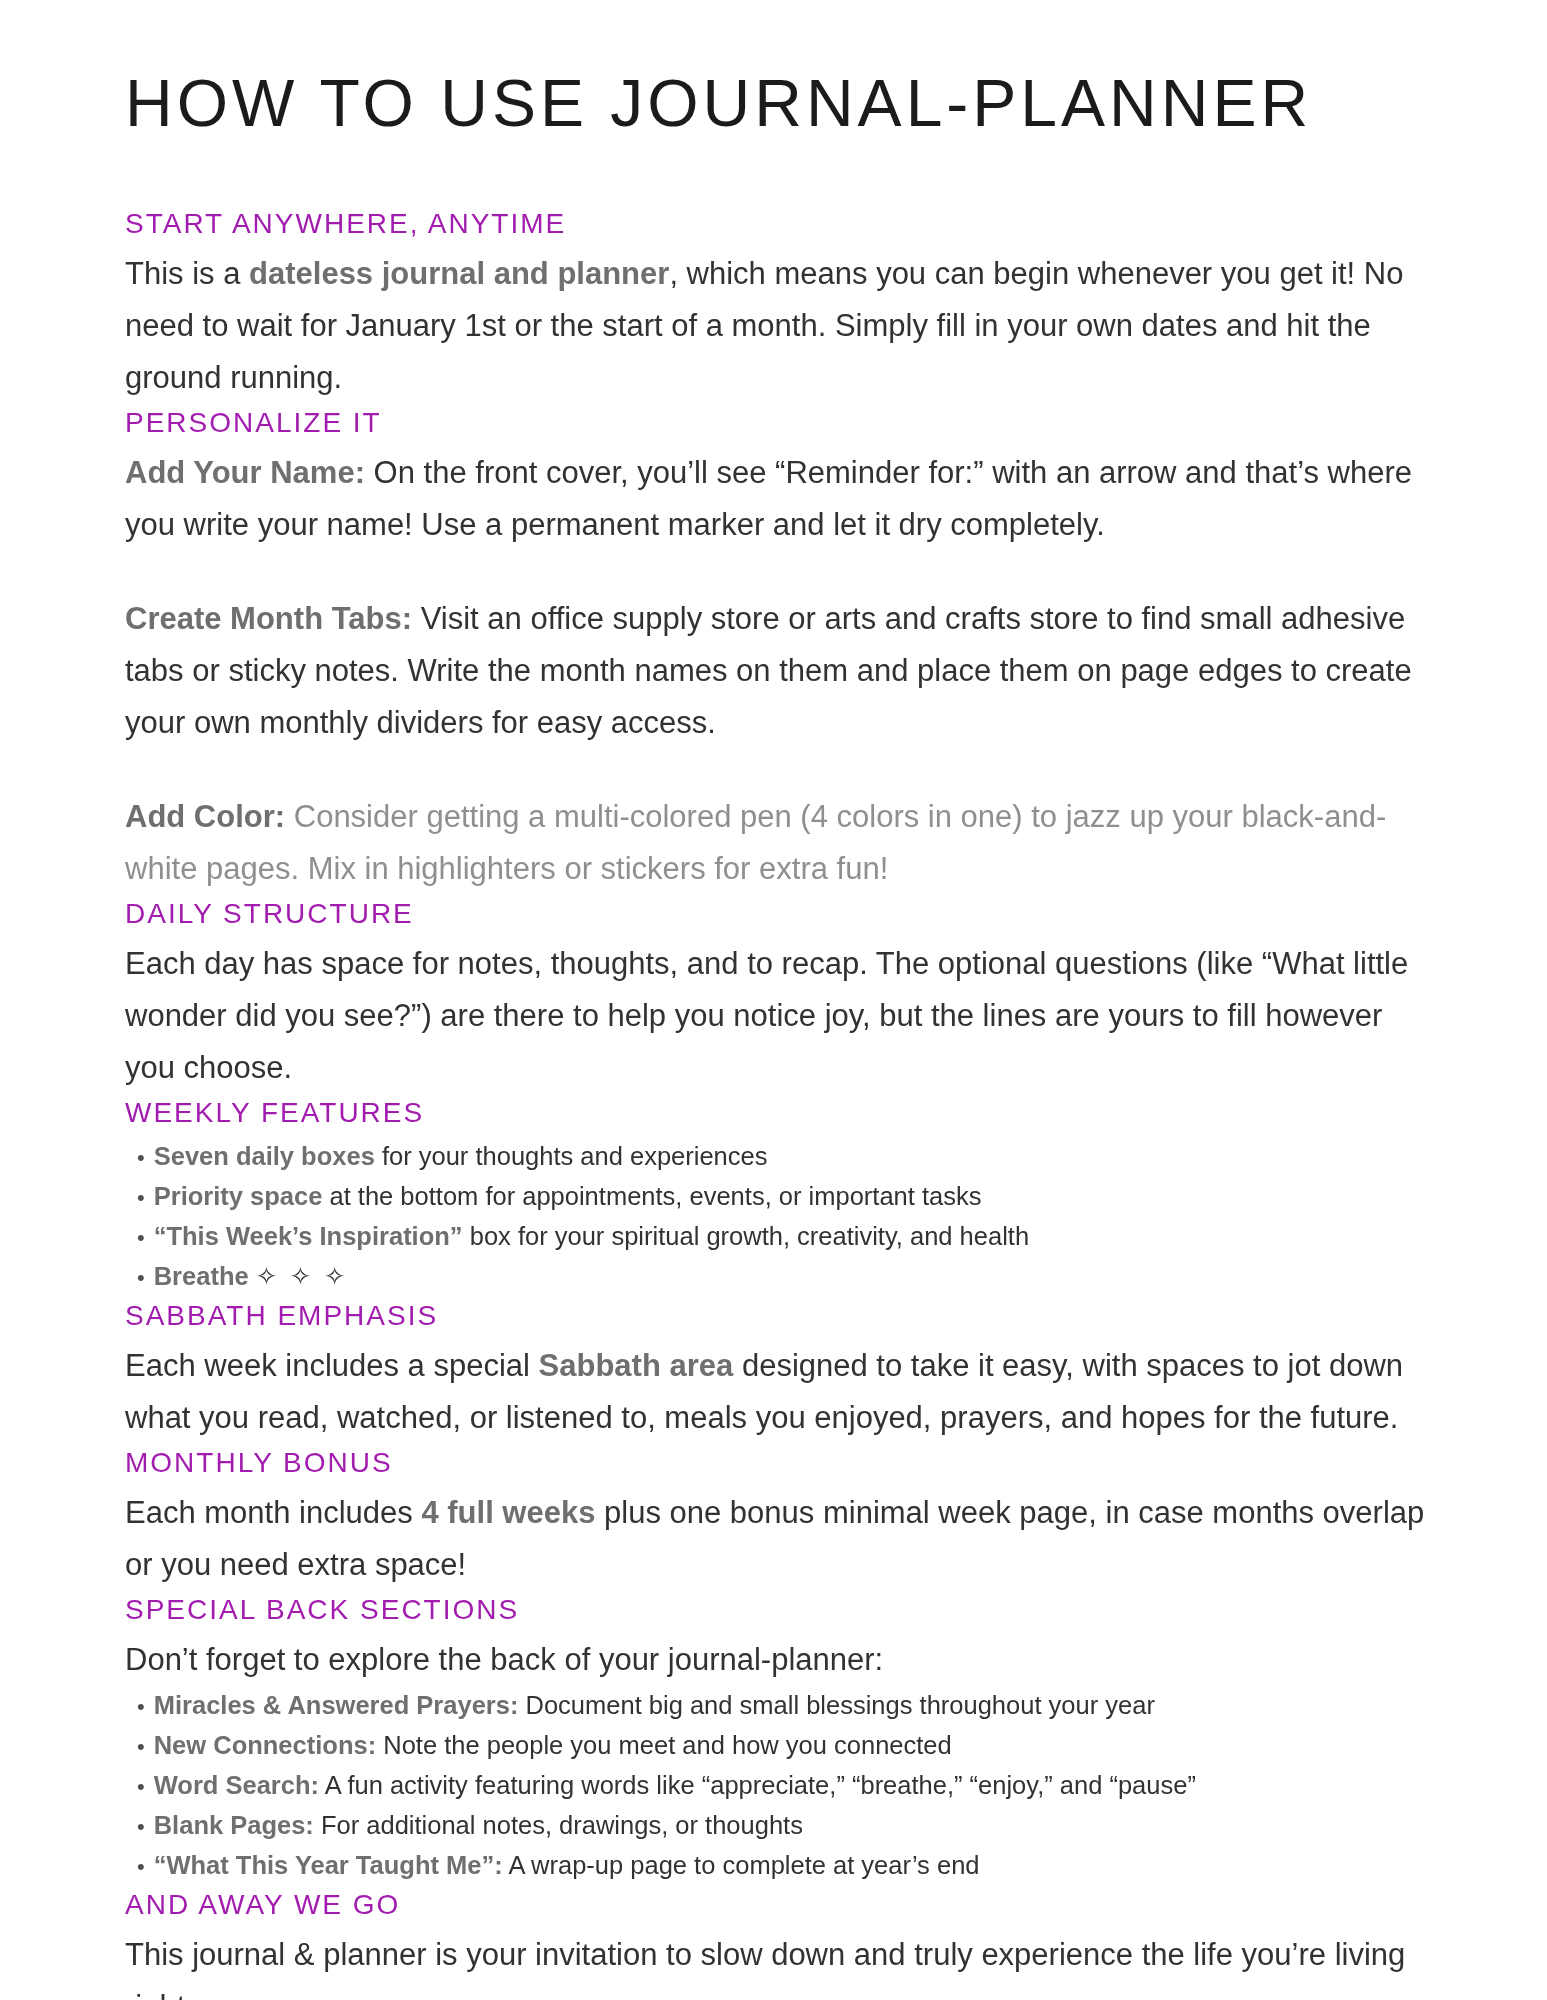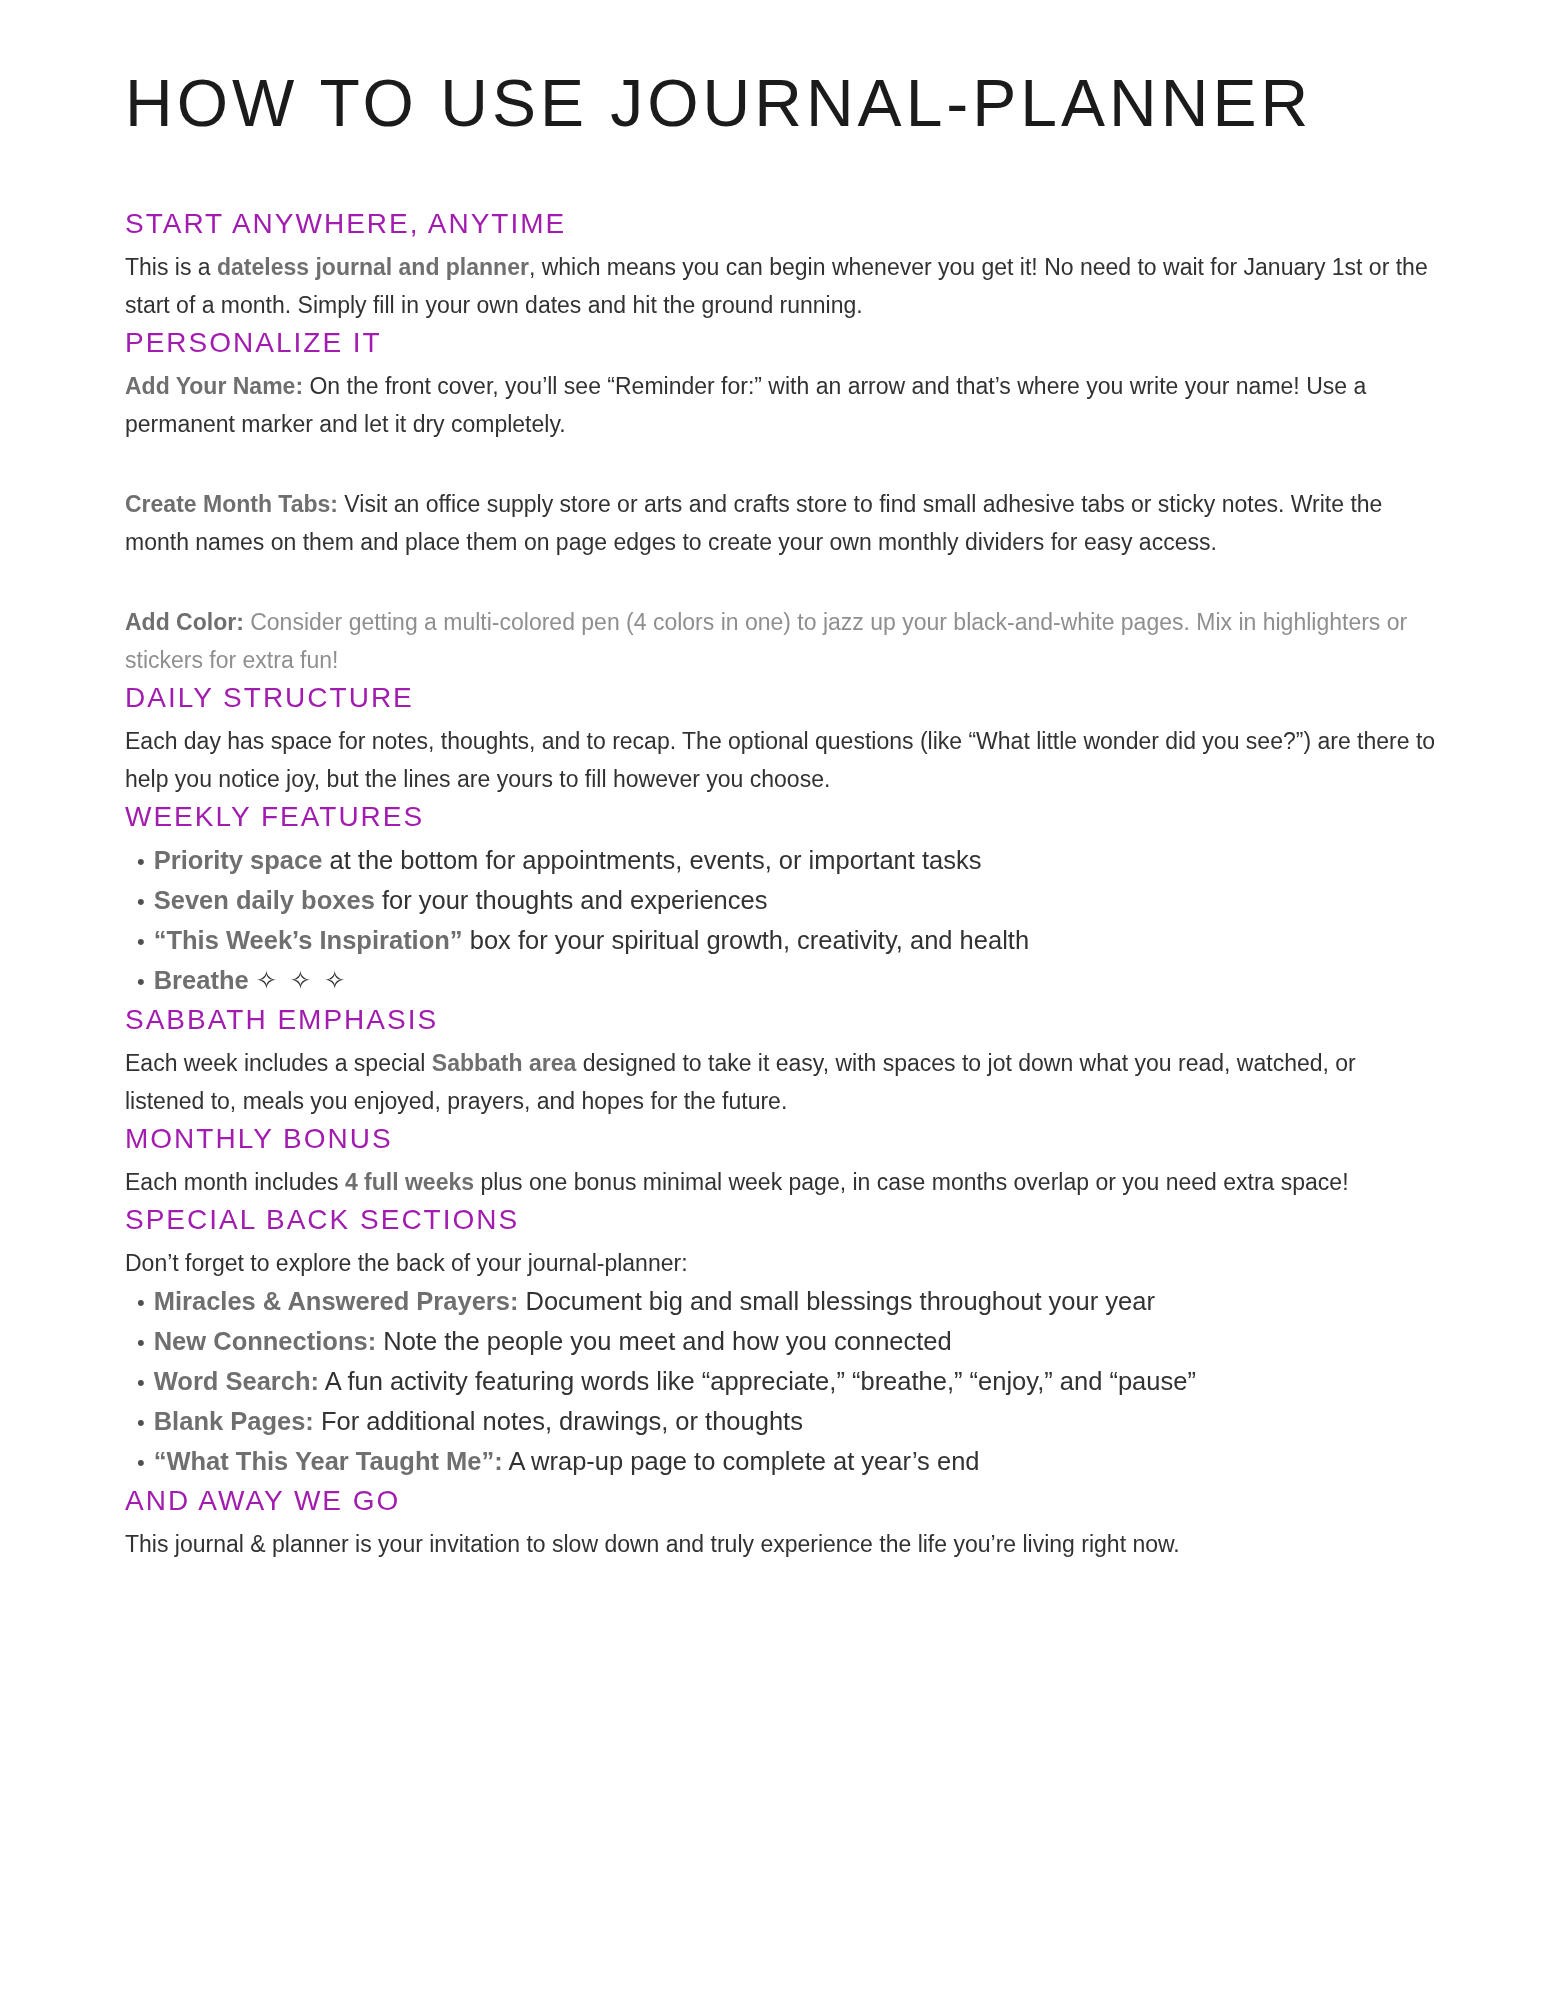--- a/index.html
+++ b/index.html
@@ -26,21 +26,21 @@
   h2.heading {
     margin: 0 0 5px 0;
     font-size: 28px; line-height: 38px;
     font-weight: 400;
     letter-spacing: 2px;
     color: #a21caf;
   }
 
   p.body {
     margin: 0 0 42px 0;
-    font-size: 23px; line-height: 38px;
+    font-size: 31px; line-height: 52px;
     font-weight: 400;
     color: #323232;
   }
   p.body:last-child { margin-bottom: 0; }
   p.intro { margin-bottom: 0; }
 
   .lead { font-weight: 700; color: #6f6f6f; }
   .muted { color: #8f8f8f; }
 
   ul.bullets { margin: 0; padding: 0; list-style: none; }
@@ -76,22 +76,22 @@
   </div>
 
   <div class="section">
     <h2 class="heading">DAILY STRUCTURE</h2>
     <p class="body">Each day has space for notes, thoughts, and to recap. The optional questions (like “What little wonder did you see?”) are there to help you notice joy, but the lines are yours to fill however you choose.</p>
   </div>
 
   <div class="section">
     <h2 class="heading">WEEKLY FEATURES</h2>
     <ul class="bullets">
+      <li><span class="lead">Seven daily boxes</span><span> for your thoughts and experiences</span></li>
       <li><span class="lead">Priority space</span><span> at the bottom for appointments, events, or important tasks</span></li>
-      <li><span class="lead">Seven daily boxes</span><span> for your thoughts and experiences</span></li>
       <li><span class="lead">“This Week’s Inspiration”</span><span> box for your spiritual growth, creativity, and health</span></li>
       <li><span class="lead">Breathe</span><span> ✧ ✧ ✧</span></li>
     </ul>
   </div>
 
   <div class="section">
     <h2 class="heading">SABBATH EMPHASIS</h2>
     <p class="body"><span>Each week includes a special </span><span class="lead">Sabbath area</span><span> designed to take it easy, with spaces to jot down what you read, watched, or listened to, meals you enjoyed, prayers, and hopes for the future.</span></p>
   </div>
 

